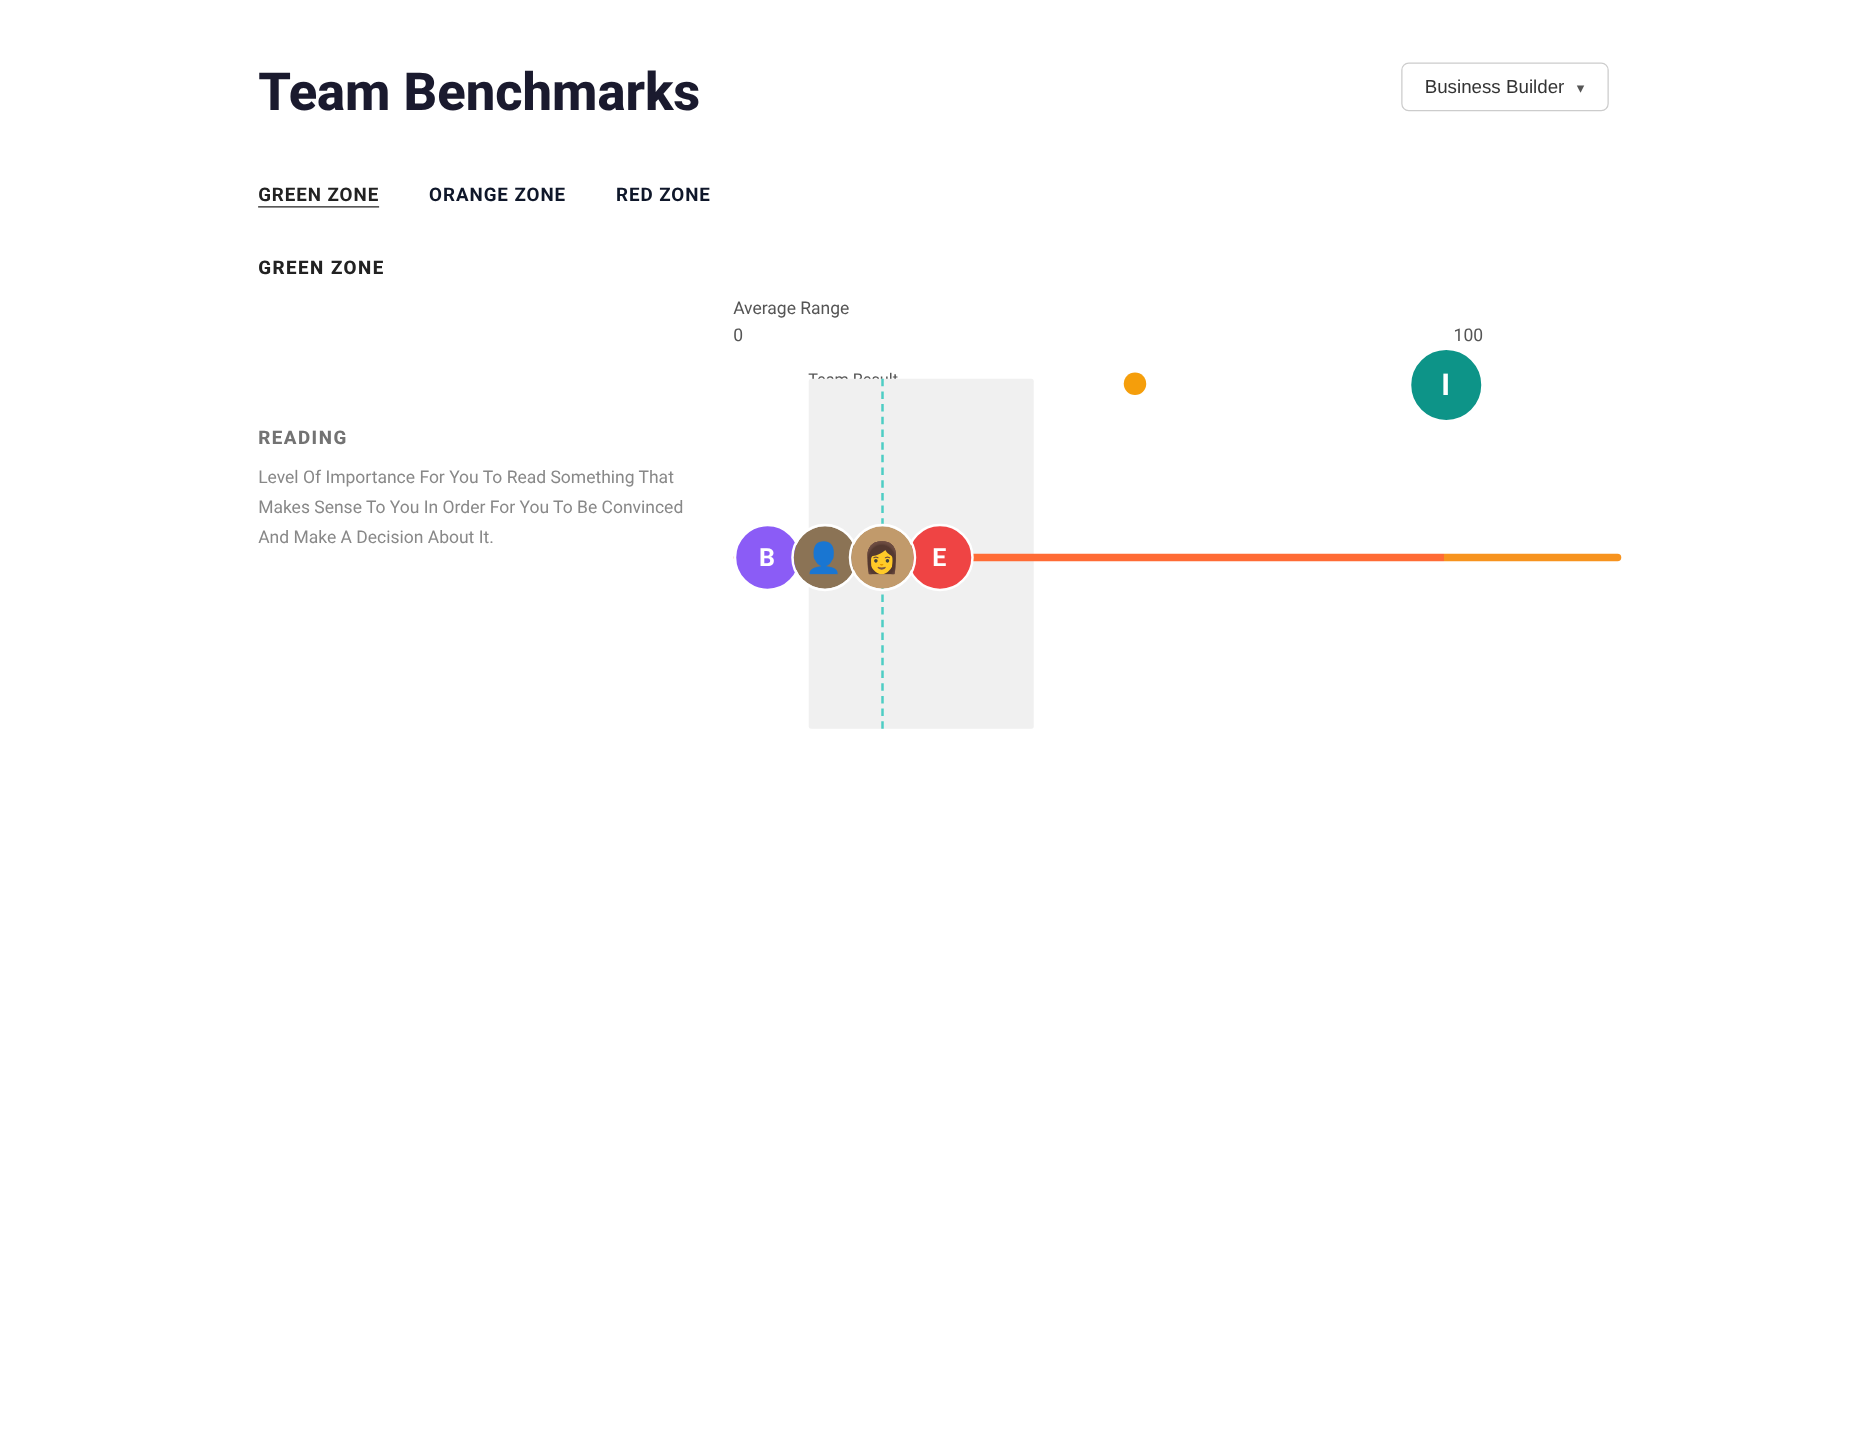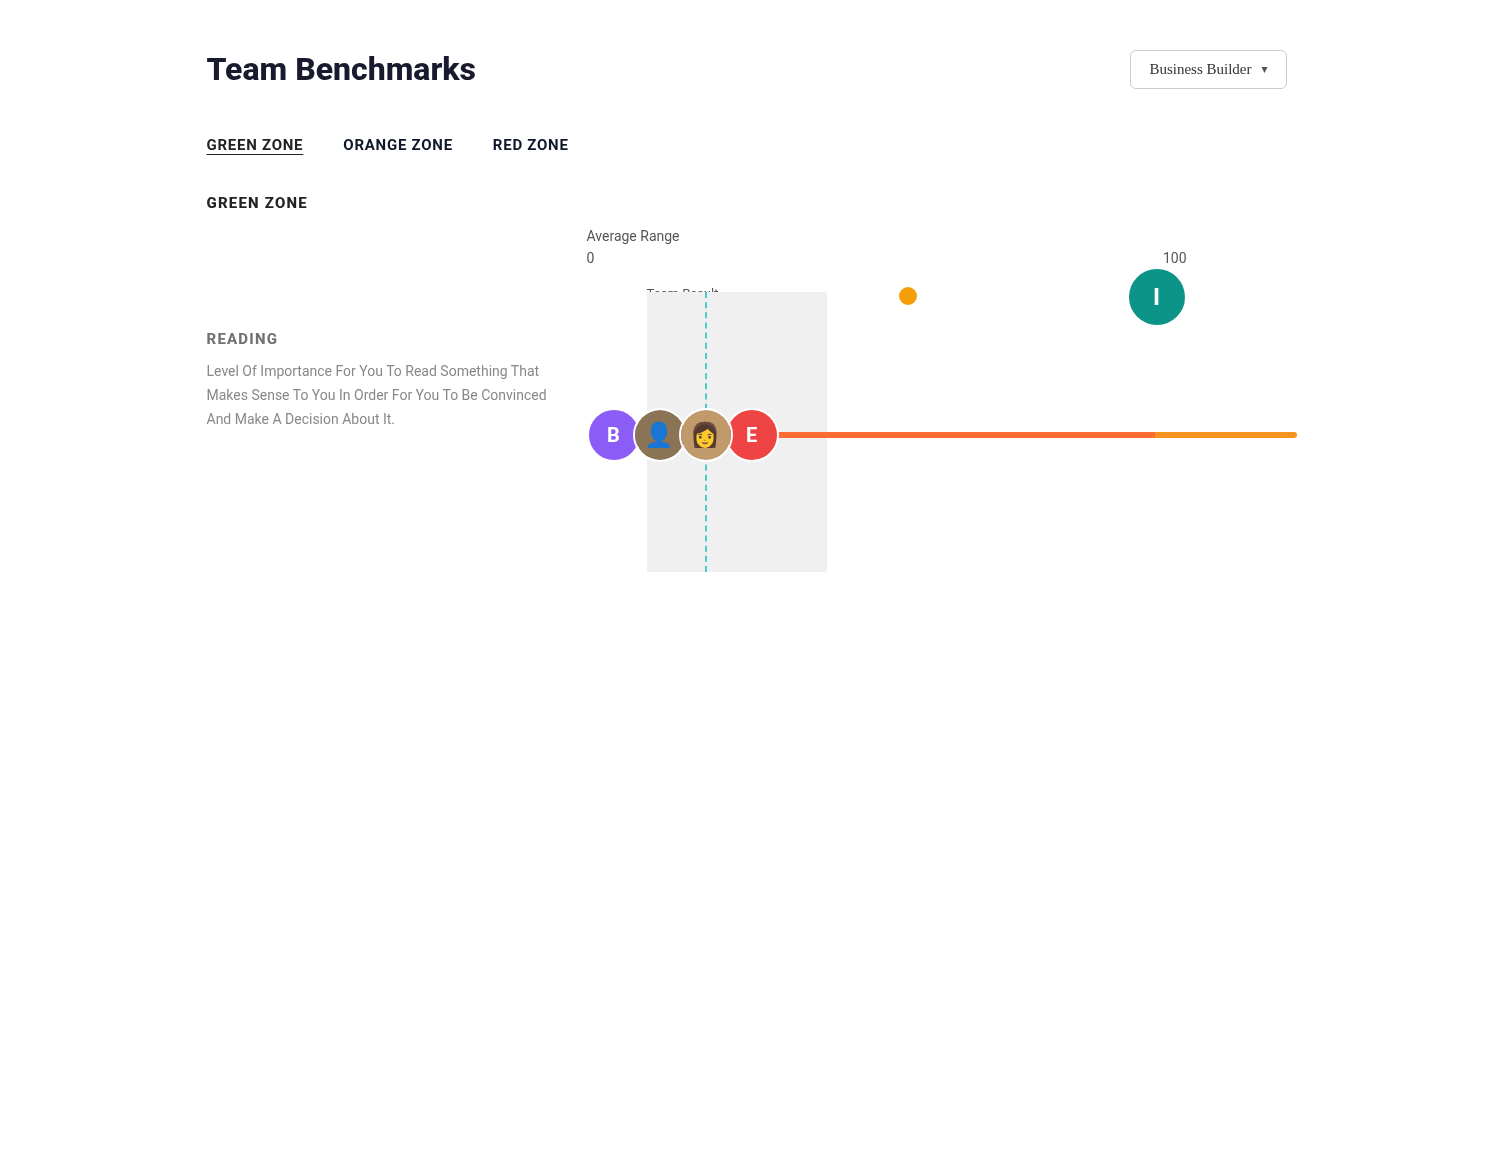--- a/index.html
+++ b/index.html
@@ -9,21 +9,21 @@
       color: #333;
       min-height: 1154px;
       width: 1493px;
     }
     .page-container {
       max-width: 1200px;
       margin: 0 auto;
       padding: 50px 60px;
     }
     .page-title {
-      font-size: 32px;
+      font-size: 42px;
       font-weight: 800;
       color: #1a1a2e;
       margin-bottom: 18px;
     }
     .page-description {
       font-size: 16px;
       color: #666;
       line-height: 1.6;
       max-width: 680px;
       margin-bottom: 40px;
@@ -38,21 +38,20 @@
       align-items: center;
       gap: 10px;
       border: 1px solid #ccc;
       border-radius: 6px;
       padding: 10px 18px;
       font-size: 15px;
       color: #333;
       background: #fff;
       cursor: pointer;
       white-space: nowrap;
-      font-family: Liberation Serif, serif;
     }
     .dropdown-chevron {
       font-size: 12px;
       color: #555;
     }
     .zone-tabs {
       display: flex;
       gap: 40px;
       margin-bottom: 40px;
       margin-top: 30px;

